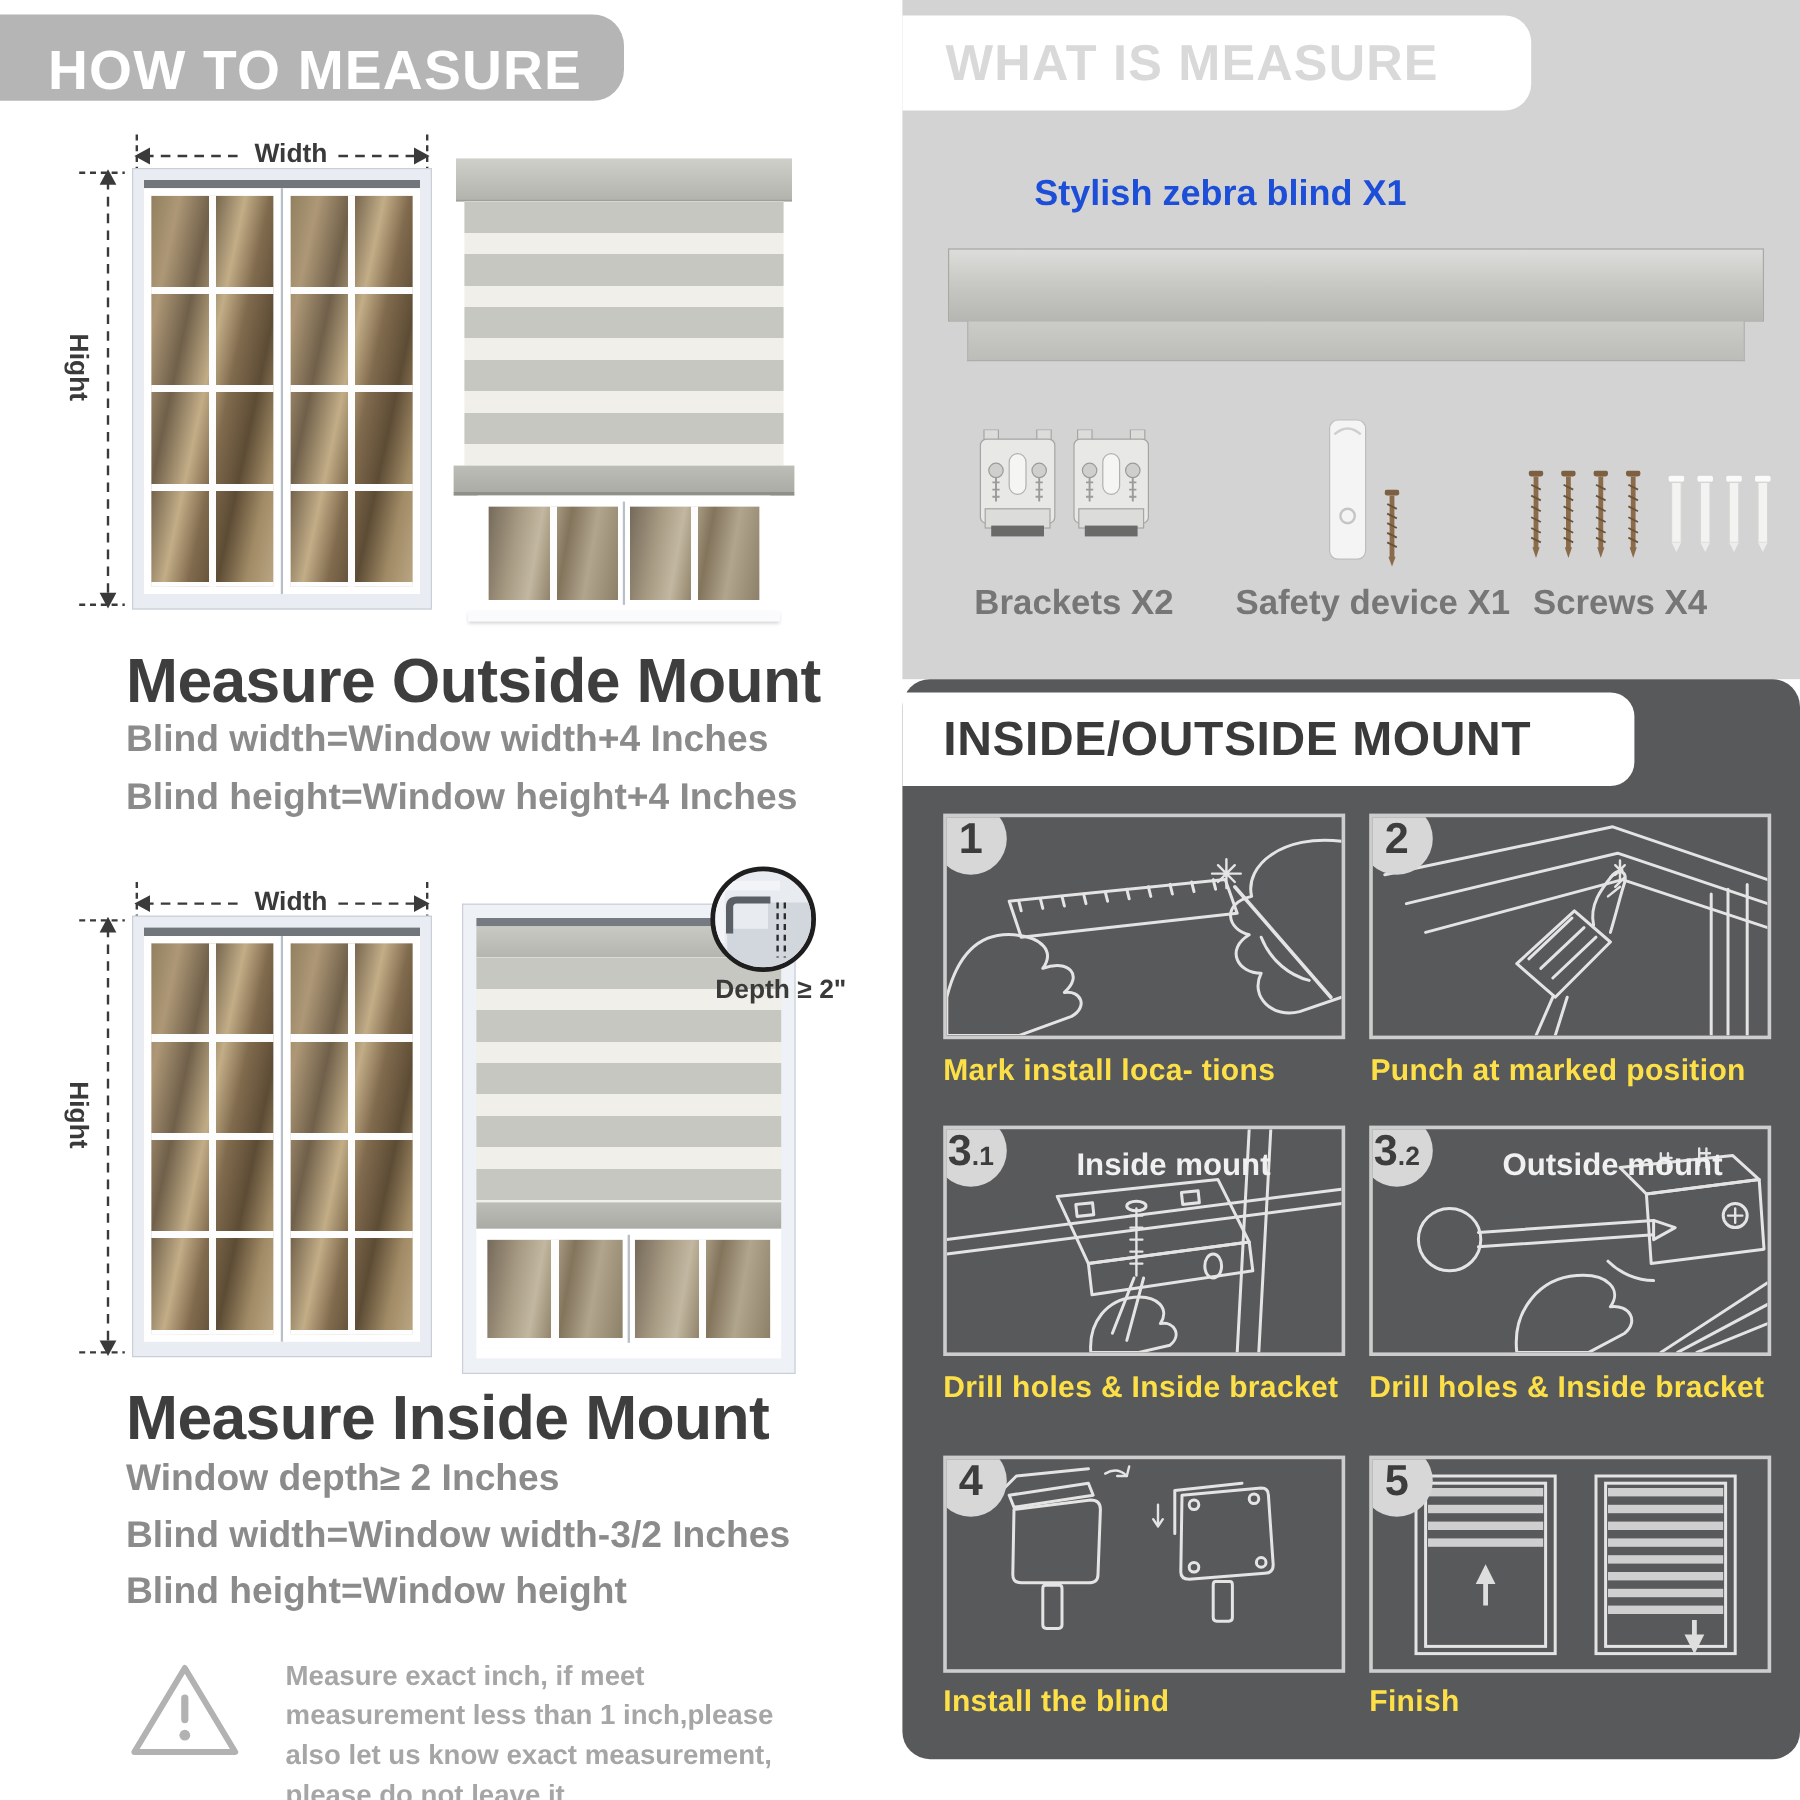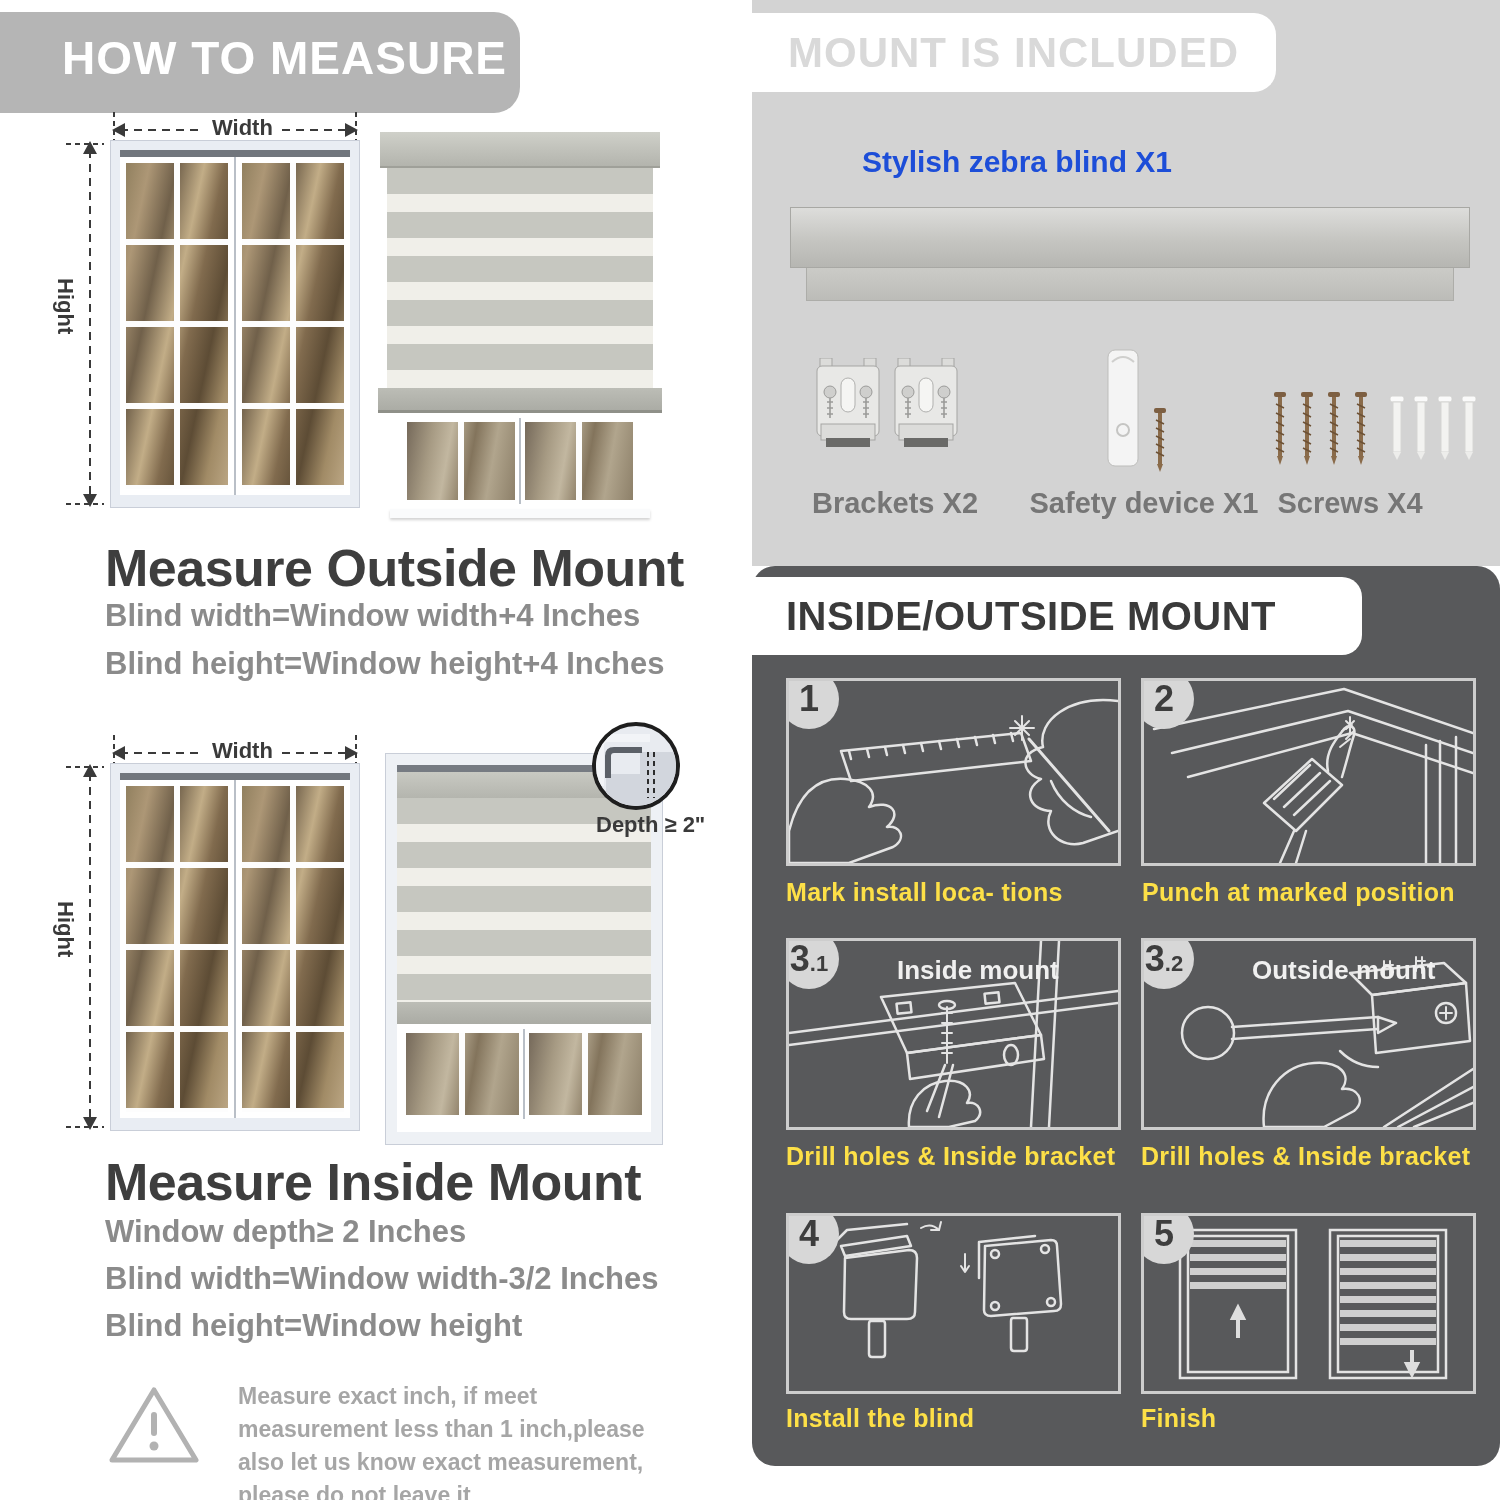--- a/index.html
+++ b/index.html
@@ -1,21 +1,21 @@
 <!DOCTYPE html>
 <html><head>
 <meta charset="utf-8">
 <style>
   html,body{margin:0;padding:0;background:#fff;font-family:"Liberation Sans",sans-serif;}
   #stage{position:relative;width:1500px;height:1500px;background:#fff;overflow:hidden;}
   .abs{position:absolute;}
 
   
-  .left-header{left:0;top:12px;width:520px;height:101px;background:#b5b5b5;border-radius:0 26px 26px 0;
-    color:#fff;font-size:46px;font-weight:bold;line-height:92px;padding-left:62px;box-sizing:border-box;letter-spacing:1px;}
+  .left-header{left:0;top:12px;width:520px;height:72px;background:#b5b5b5;border-radius:0 26px 26px 0;
+    color:#fff;font-size:46px;font-weight:bold;line-height:92px;padding-left:40px;box-sizing:border-box;letter-spacing:1px;}
   .heading{font-size:52px;font-weight:bold;color:#3e3e3e;letter-spacing:-0.5px;}
   .formula{font-size:31px;font-weight:bold;color:#8b8b8b;line-height:48px;white-space:nowrap;}
   .dimlabel{font-size:22px;font-weight:bold;color:#3a3a3a;}
 
   
   .win{background:#e9edf3;border:1px solid #c9ced8;padding:9px 9px 12px;box-sizing:border-box;}
   .win-dark{height:7px;background:#71767d;}
   .win-body{display:flex;height:calc(100% - 7px);background:#fff;}
   .sash{flex:1;border:6px solid #fff;}
   .win-div{width:2px;background:#b9bfc7;}
@@ -189,21 +189,21 @@
   <div class="abs" style="left:106px;top:1382px;">
     <svg width="96" height="88">
       <path d="M48 8 L90 78 L6 78 Z" stroke="#b2b2b2" stroke-width="5" fill="none" stroke-linejoin="round"></path>
       <rect x="45" y="30" width="6" height="24" rx="3" fill="#b2b2b2"></rect>
       <circle cx="48" cy="64" r="4.5" fill="#b2b2b2"></circle>
     </svg>
   </div>
   <div class="abs warn-text" style="left:238px;top:1380px;">Measure exact inch, if meet measurement less than 1 inch,please also let us know exact measurement, please do not leave it</div>
 
   <div class="abs included">
-    <div class="abs included-band">MOUNT IS INCLUDED</div>
+    <div class="abs included-band">WHAT IS MEASURE</div>
     <div class="abs blind-label">Stylish zebra blind X1</div>
 
     <div class="abs rail-main"></div>
     <div class="abs rail-lip"></div>
 
     <svg class="abs" style="left:62px;top:358px;" width="70" height="96">
       <rect x="6" y="0" width="12" height="10" fill="#dcdcda" stroke="#a5a5a3"></rect>
       <rect x="50" y="0" width="12" height="10" fill="#dcdcda" stroke="#a5a5a3"></rect>
       <rect x="3" y="8" width="62" height="70" rx="5" fill="#e8e8e6" stroke="#a5a5a3"></rect>
       <rect x="27" y="20" width="14" height="34" rx="7" fill="#f5f5f3" stroke="#b0b0ae"></rect>

